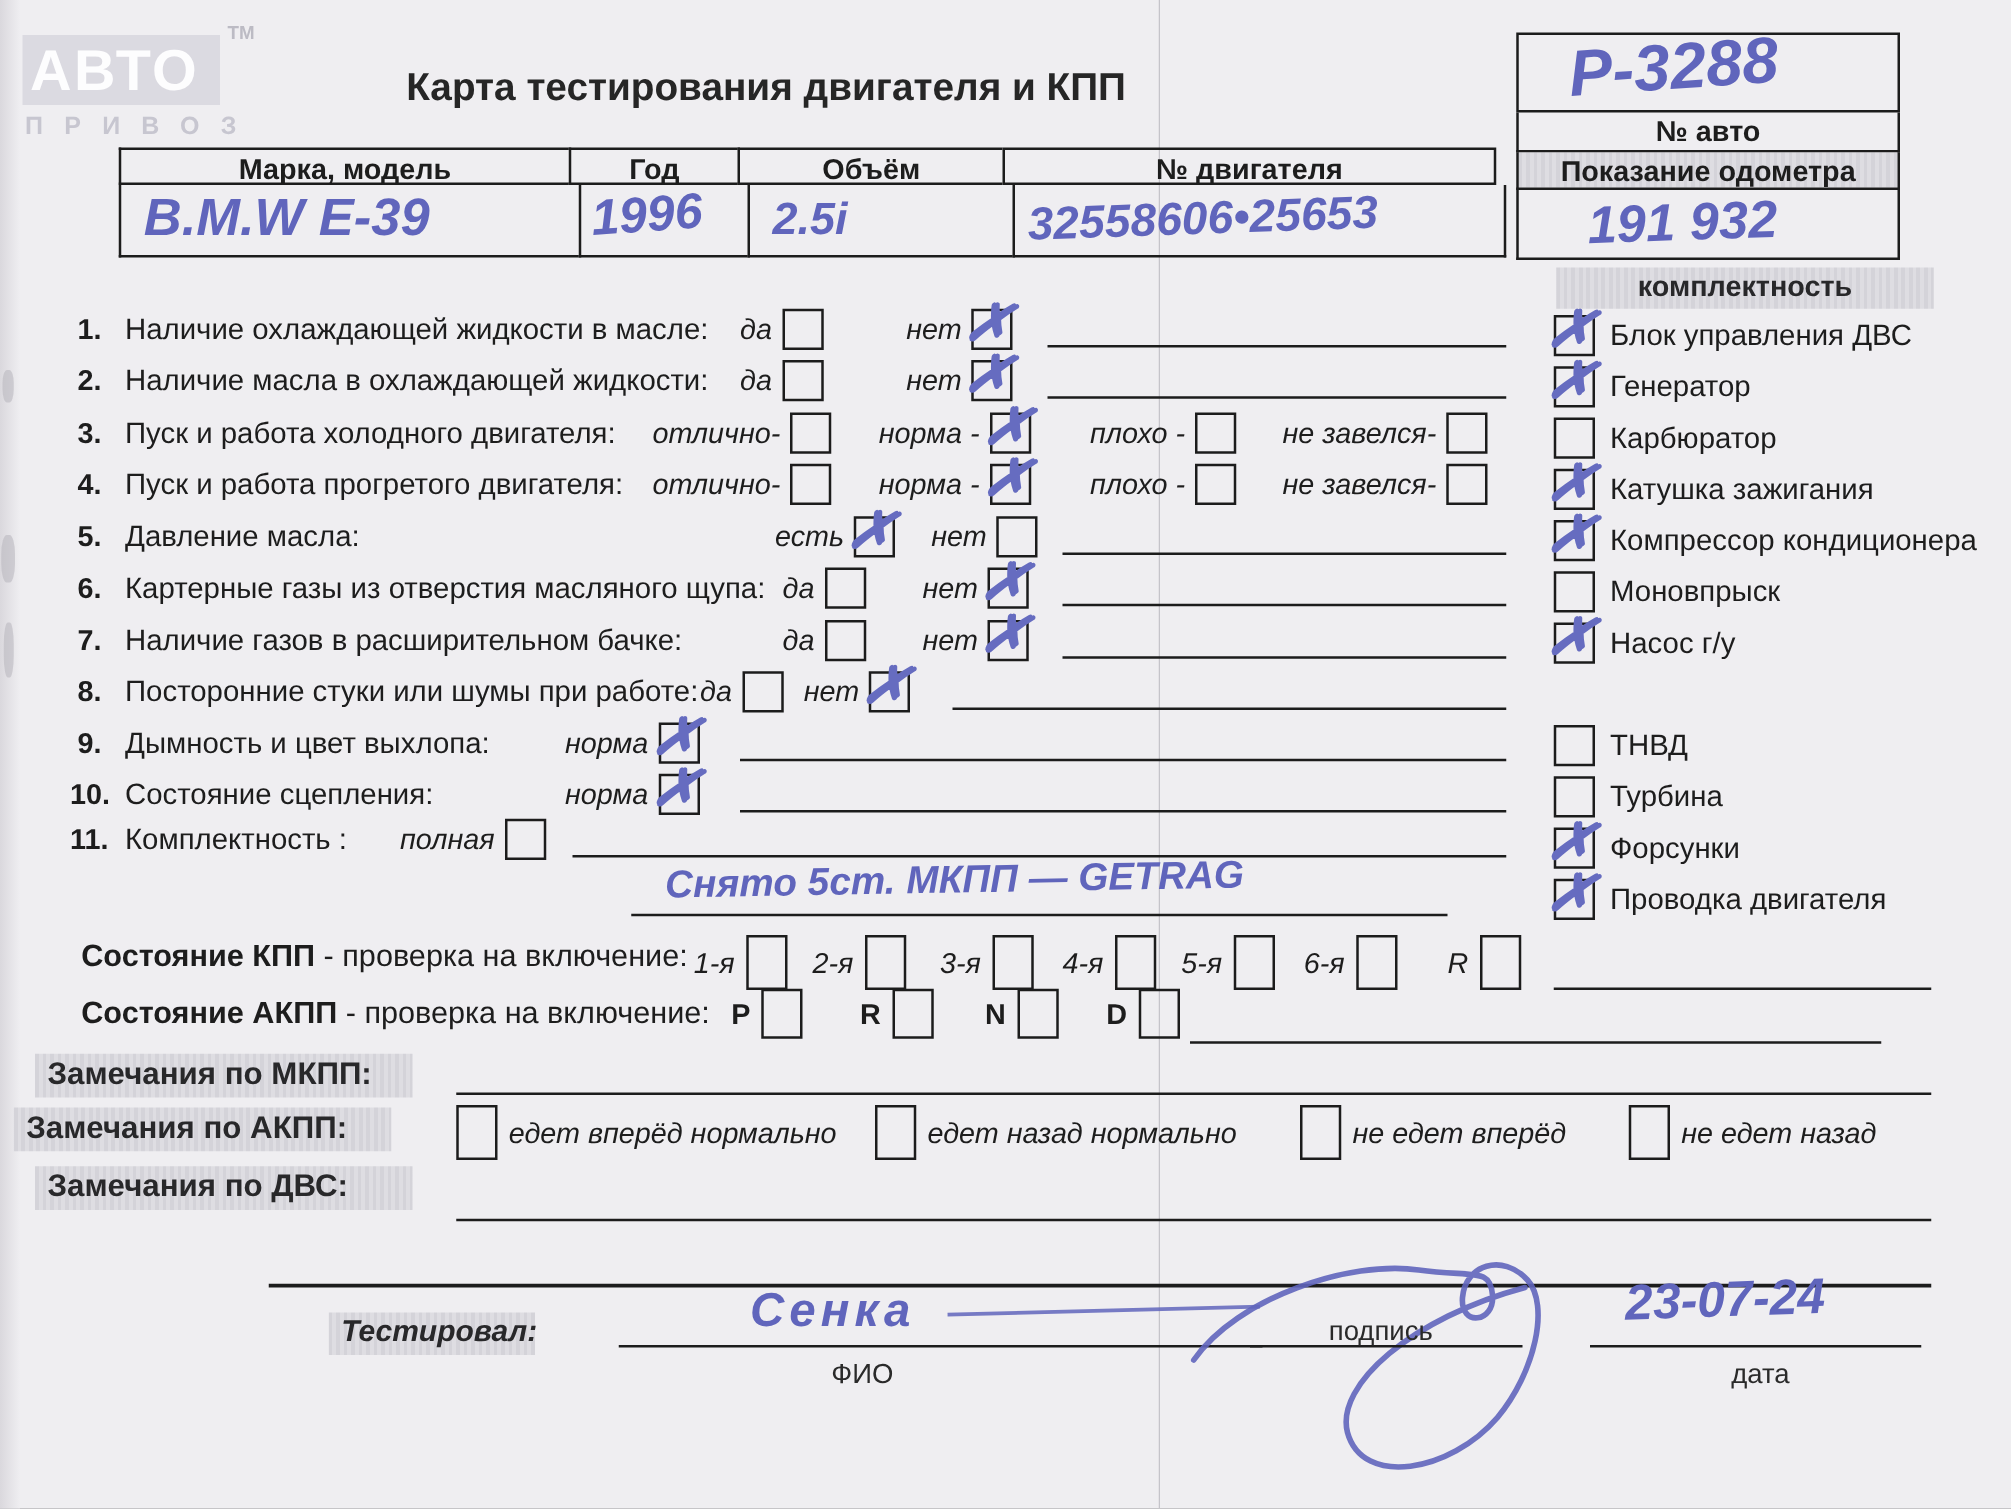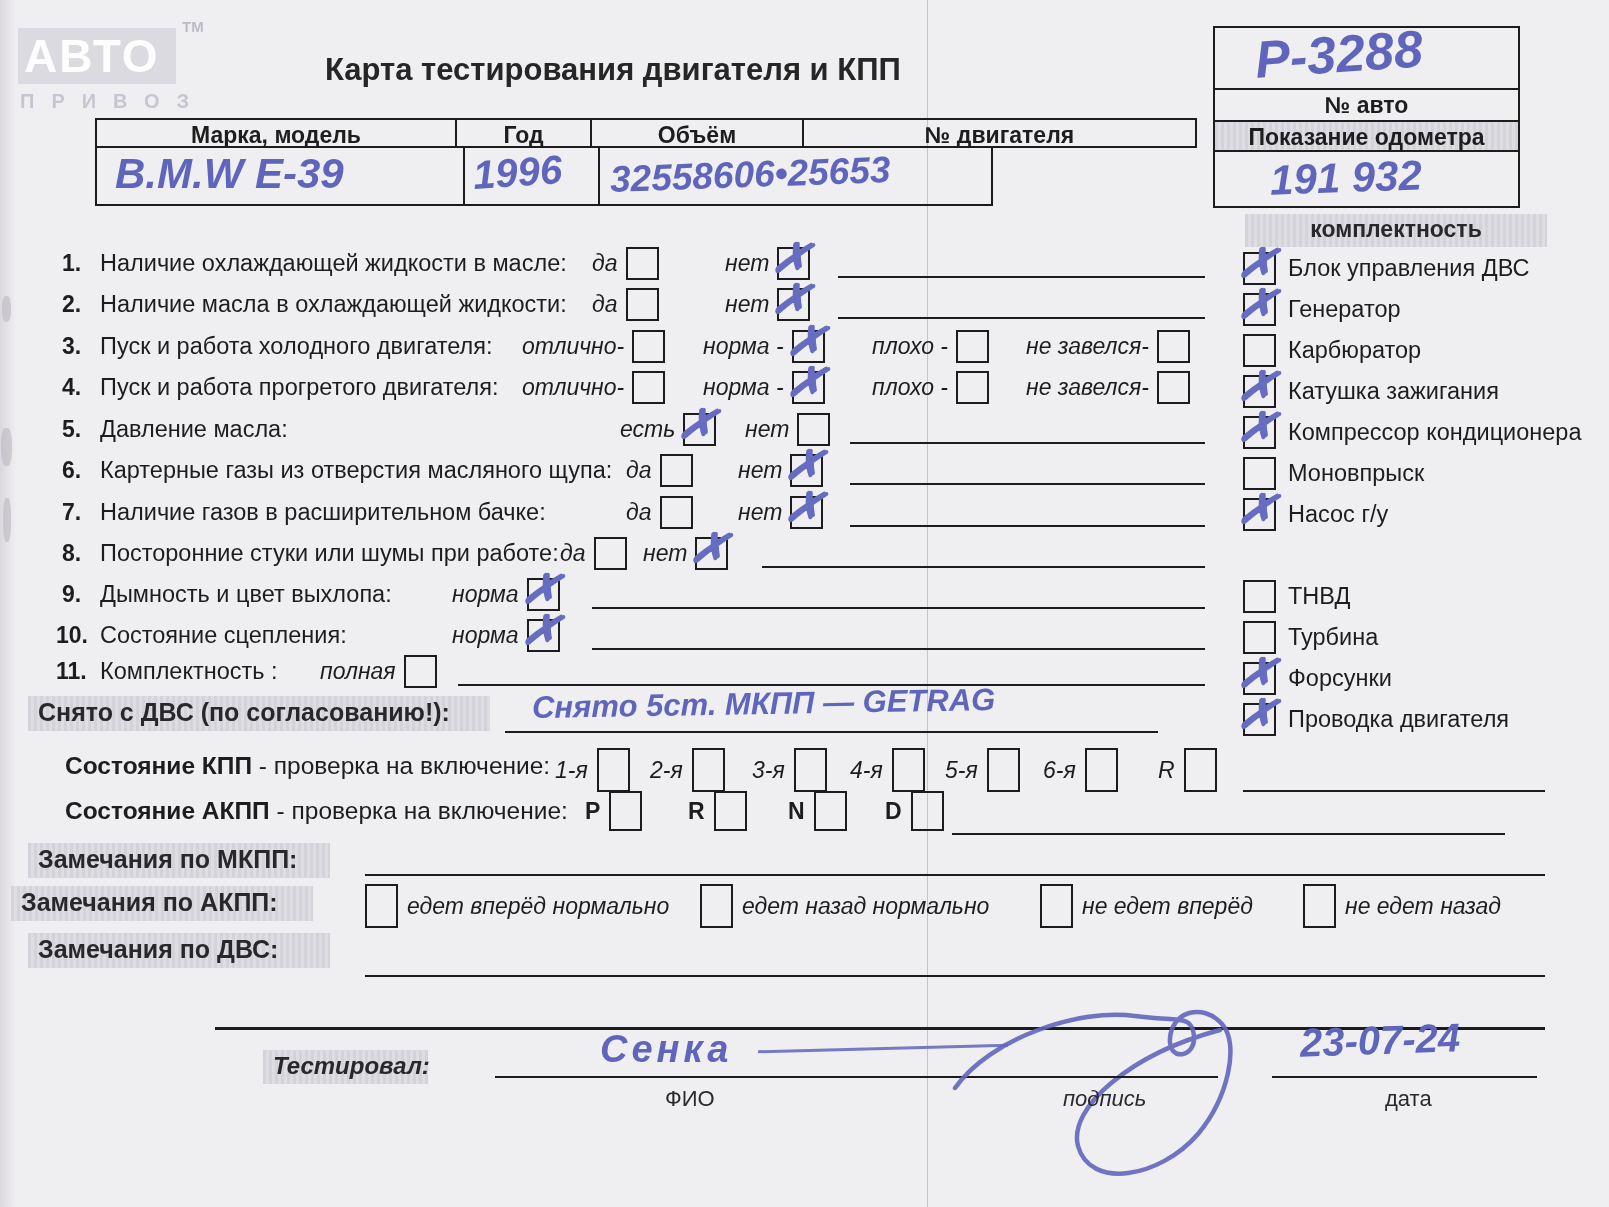--- a/index.html
+++ b/index.html
@@ -89,20 +89,23 @@
       <div class="hcell" style="width:212px;">Объём</div>
       <div class="hcell lastc" style="width:395px;">№ двигателя</div>
     </div>
     <div class="cellrow">
       <div class="vcell" style="width:368px;">
         <span class="hw abs" style="left:18px;top:2px;font-size:42px;">B.M.W  E-39</span>
       </div>
       <div class="vcell" style="width:135px;">
         <span class="hw abs" style="left:8px;top:2px;font-size:40px;transform:rotate(-4deg);">1996</span>
       </div>
+      <div class="vcell" style="width:212px;">
+        <span class="hw abs" style="left:18px;top:6px;font-size:36px;">2.5i</span>
+      </div>
       <div class="vcell lastc" style="width:395px;">
         <span class="hw abs" style="left:10px;top:6px;font-size:37px;transform:rotate(-2deg);">32558606•25653</span>
       </div>
     </div>
   </div>
 
   <div class="abs shade slabel" style="left:1245px;top:214px;width:302px;text-align:center;font-size:23px;">комплектность</div>
 
   <div class="abs citem" style="top:252px;">
       <span class="cb">
@@ -332,21 +335,20 @@
   <div class="abs" style="top:658px;left:0;width:100%;">
     <span class="qnum" style="left:56px;">11.</span>
     <span class="qlabel">Комплектность :</span>
     <span class="opt" style="left:320px;">
         <span class="optlabel">полная</span>
         <span class="cb"></span>
       </span>
     <span class="hline" style="left:458px;width:747px;top:26px;"></span>
   </div>
 
-  <div class="abs shade slabel" style="left:28px;top:696px;width:462px;">Снято с ДВС (по согласованию!):</div>
   <span class="abs hw" style="left:532px;top:686px;font-size:31px;transform:rotate(-1deg);">Снято   5ст.  МКПП  — GETRAG</span>
   <span class="hline abs" style="left:505px;width:653px;top:731px;"></span>
 
   <div class="abs" style="top:752px;left:0;width:100%;">
     <span class="seclabel"><b>Состояние КПП</b><span> - проверка на включение:</span></span>
     <span class="gear" style="left:555px;">
         <span class="gearlabel">1-я</span>
         <span class="cbv"></span>
       </span>
     <span class="gear" style="left:650px;">
@@ -429,19 +431,19 @@
 
   <span class="abs hw" style="left:600px;top:1028px;font-size:38px;letter-spacing:4px;">Сенка</span>
   <span class="abs" style="left:758px;top:1047px;width:250px;height:0;border-top:3px solid #6065bc;transform:rotate(-1.5deg);opacity:.85;"></span>
   <span class="hline abs" style="left:495px;width:515px;top:1076px;"></span>
   <span class="abs flabel" style="left:665px;top:1086px;">ФИО</span>
 
   <svg class="abs" style="left:930px;top:978px;overflow:visible;" width="360" height="190">
     <path d="M25,110 C60,60 150,30 205,38 C250,44 262,36 264,58 C266,80 238,84 240,60 C242,34 272,24 292,46 C310,66 298,120 268,156 C230,200 160,212 148,168 C138,130 200,76 290,52" fill="none" stroke="#6065bc" stroke-width="4.5" stroke-linecap="round" opacity="0.9"></path>
   </svg>
   <span class="hline abs" style="left:1000px;width:218px;top:1076px;"></span>
-  <span class="abs flabel" style="left:1063px;top:1086px;font-style:italic;">подпись</span>
+  <span class="abs flabel" style="left:1063px;top:1052px;">подпись</span>
 
   <span class="abs hw" style="left:1300px;top:1018px;font-size:40px;transform:rotate(-2deg);">23-07-24</span>
   <span class="hline abs" style="left:1272px;width:265px;top:1076px;"></span>
   <span class="abs flabel" style="left:1385px;top:1086px;">дата</span>
 
 </div>
 
 </body></html>

